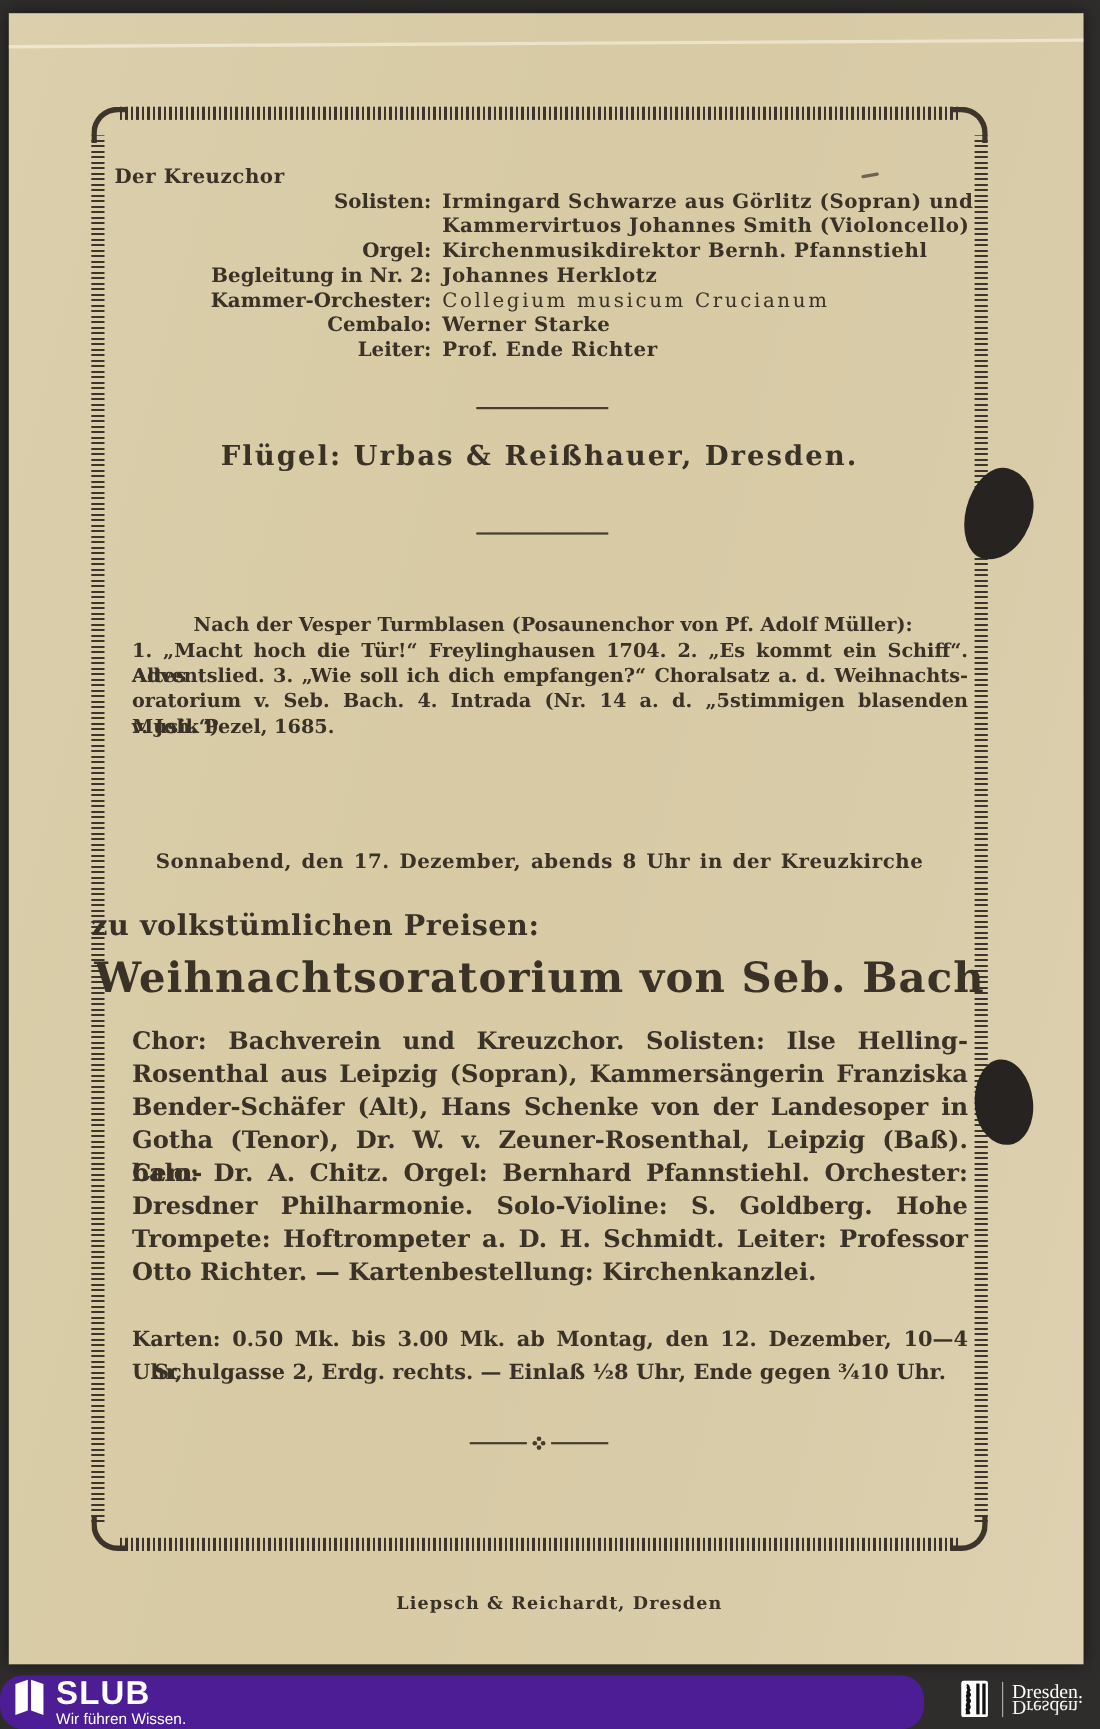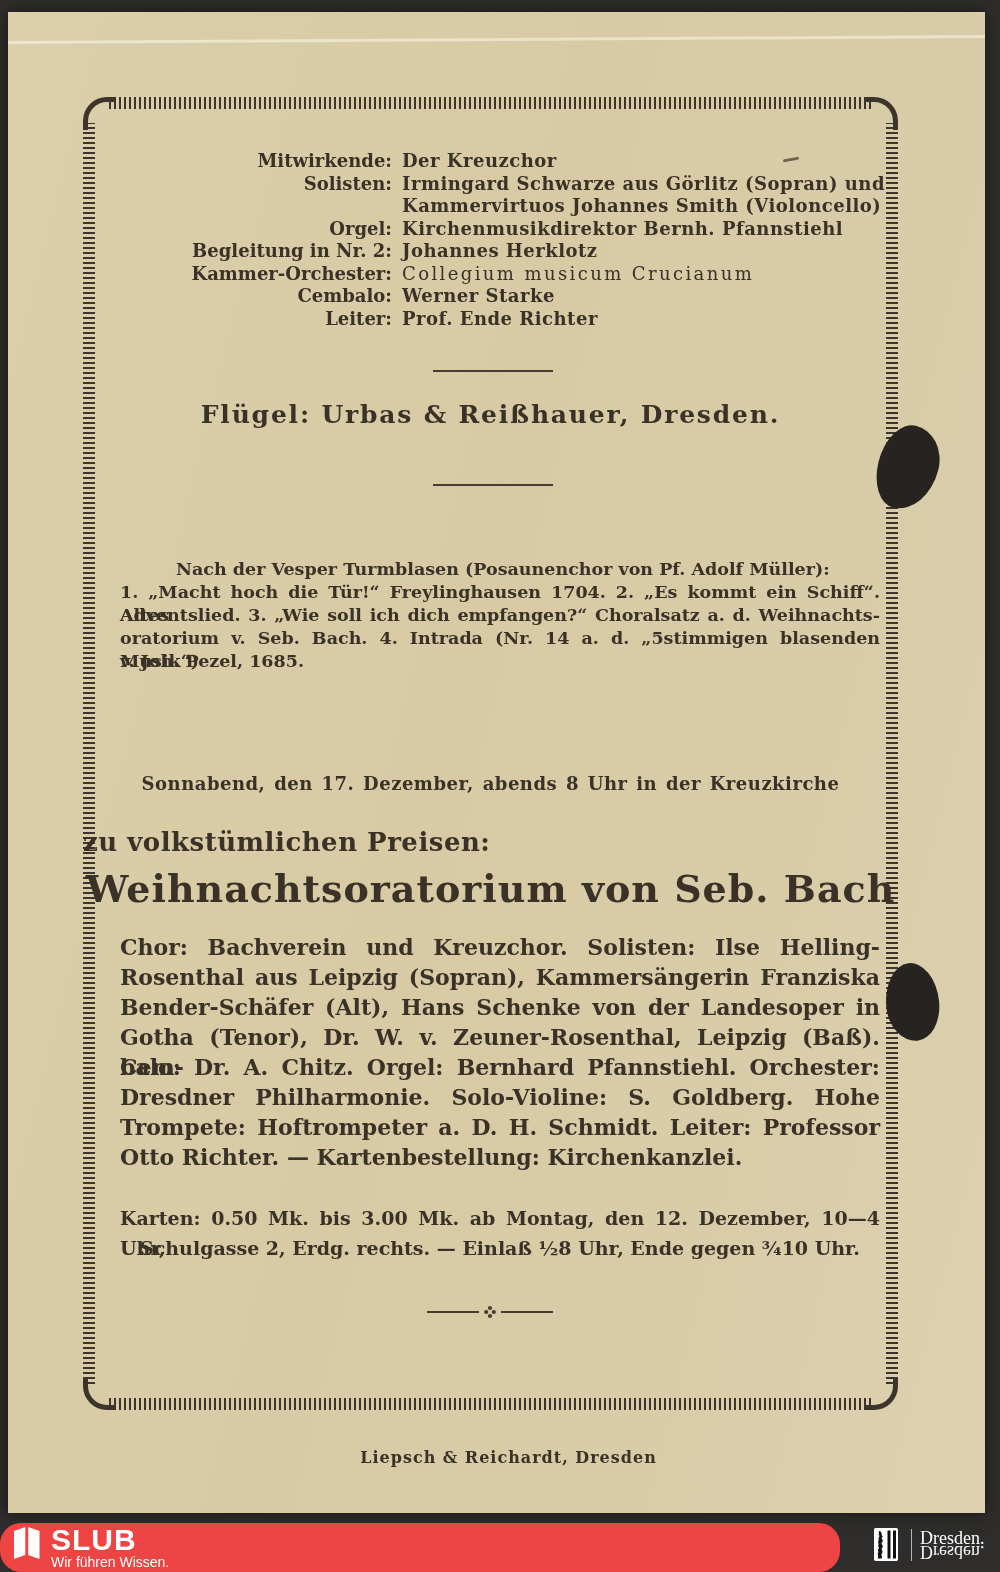--- a/index.html
+++ b/index.html
@@ -64,21 +64,21 @@
   .tickets .ln{height:30px;line-height:30px;}
   .center{text-align:center;}
   
   .ornament{position:absolute;left:362px;top:1293px;width:240px;display:flex;align-items:center;justify-content:center;}
   .orn-line{flex:0 0 52px;border-top:2px solid #463c30;}
   .orn-svg{margin:0 2px;}
   
   .printer{position:absolute;left:75px;top:1436px;width:815px;text-align:center;
         font-size:16px;font-weight:700;letter-spacing:1px;transform:translateX(18px);}
   
-  .bar{position:absolute;left:0;top:1523px;width:840px;height:49px;background:#ef4444;
+  .bar{position:absolute;left:0;top:1523px;width:840px;height:49px;background:#4c1d95;
        font-family:"Liberation Sans", sans-serif;color:#fff;border-radius:21px;}
   .slub{position:absolute;left:13px;top:3px;display:flex;gap:10px;align-items:flex-start;cursor:pointer;}
   .slub-text{display:flex;flex-direction:column;}
   .slub-word{font-size:30px;font-weight:700;line-height:28px;letter-spacing:1px;}
   .slub-tagline{font-size:14px;font-weight:400;line-height:15px;margin-top:1px;}
   .dresden{position:absolute;left:874px;top:5px;display:flex;align-items:center;cursor:pointer;}
   .coat{width:24px;height:33px;background:#fff;border-radius:2px;flex:none;}
   .vline{width:1px;height:32px;background:rgba(255,255,255,.65);margin:0 8px 0 13px;flex:none;}
   .dresden-words{font-family:"Liberation Serif", serif;font-size:18px;line-height:14px;}
   .dresden-mirror{transform:scaleY(-1);opacity:.95;}
@@ -97,21 +97,20 @@
       <div class="edge left"></div>
       <div class="edge right"></div>
       <div class="fc tl"></div>
       <div class="fc tr"></div>
       <div class="fc bl"></div>
       <div class="fc br"></div>
     </div>
 
     <div class="cast">
       <div class="cast-row">
-        <span class="cast-label">Mitwirkende:</span>
         <span class="cast-value">Der Kreuzchor</span>
       </div>
       <div class="cast-row">
         <span class="cast-label">Solisten:</span>
         <span class="cast-value">Irmingard Schwarze aus Görlitz (Sopran) und</span>
       </div>
       <div class="cast-row">
         <span class="cast-label"></span>
         <span class="cast-value">Kammervirtuos Johannes Smith (Violoncello)</span>
       </div>

